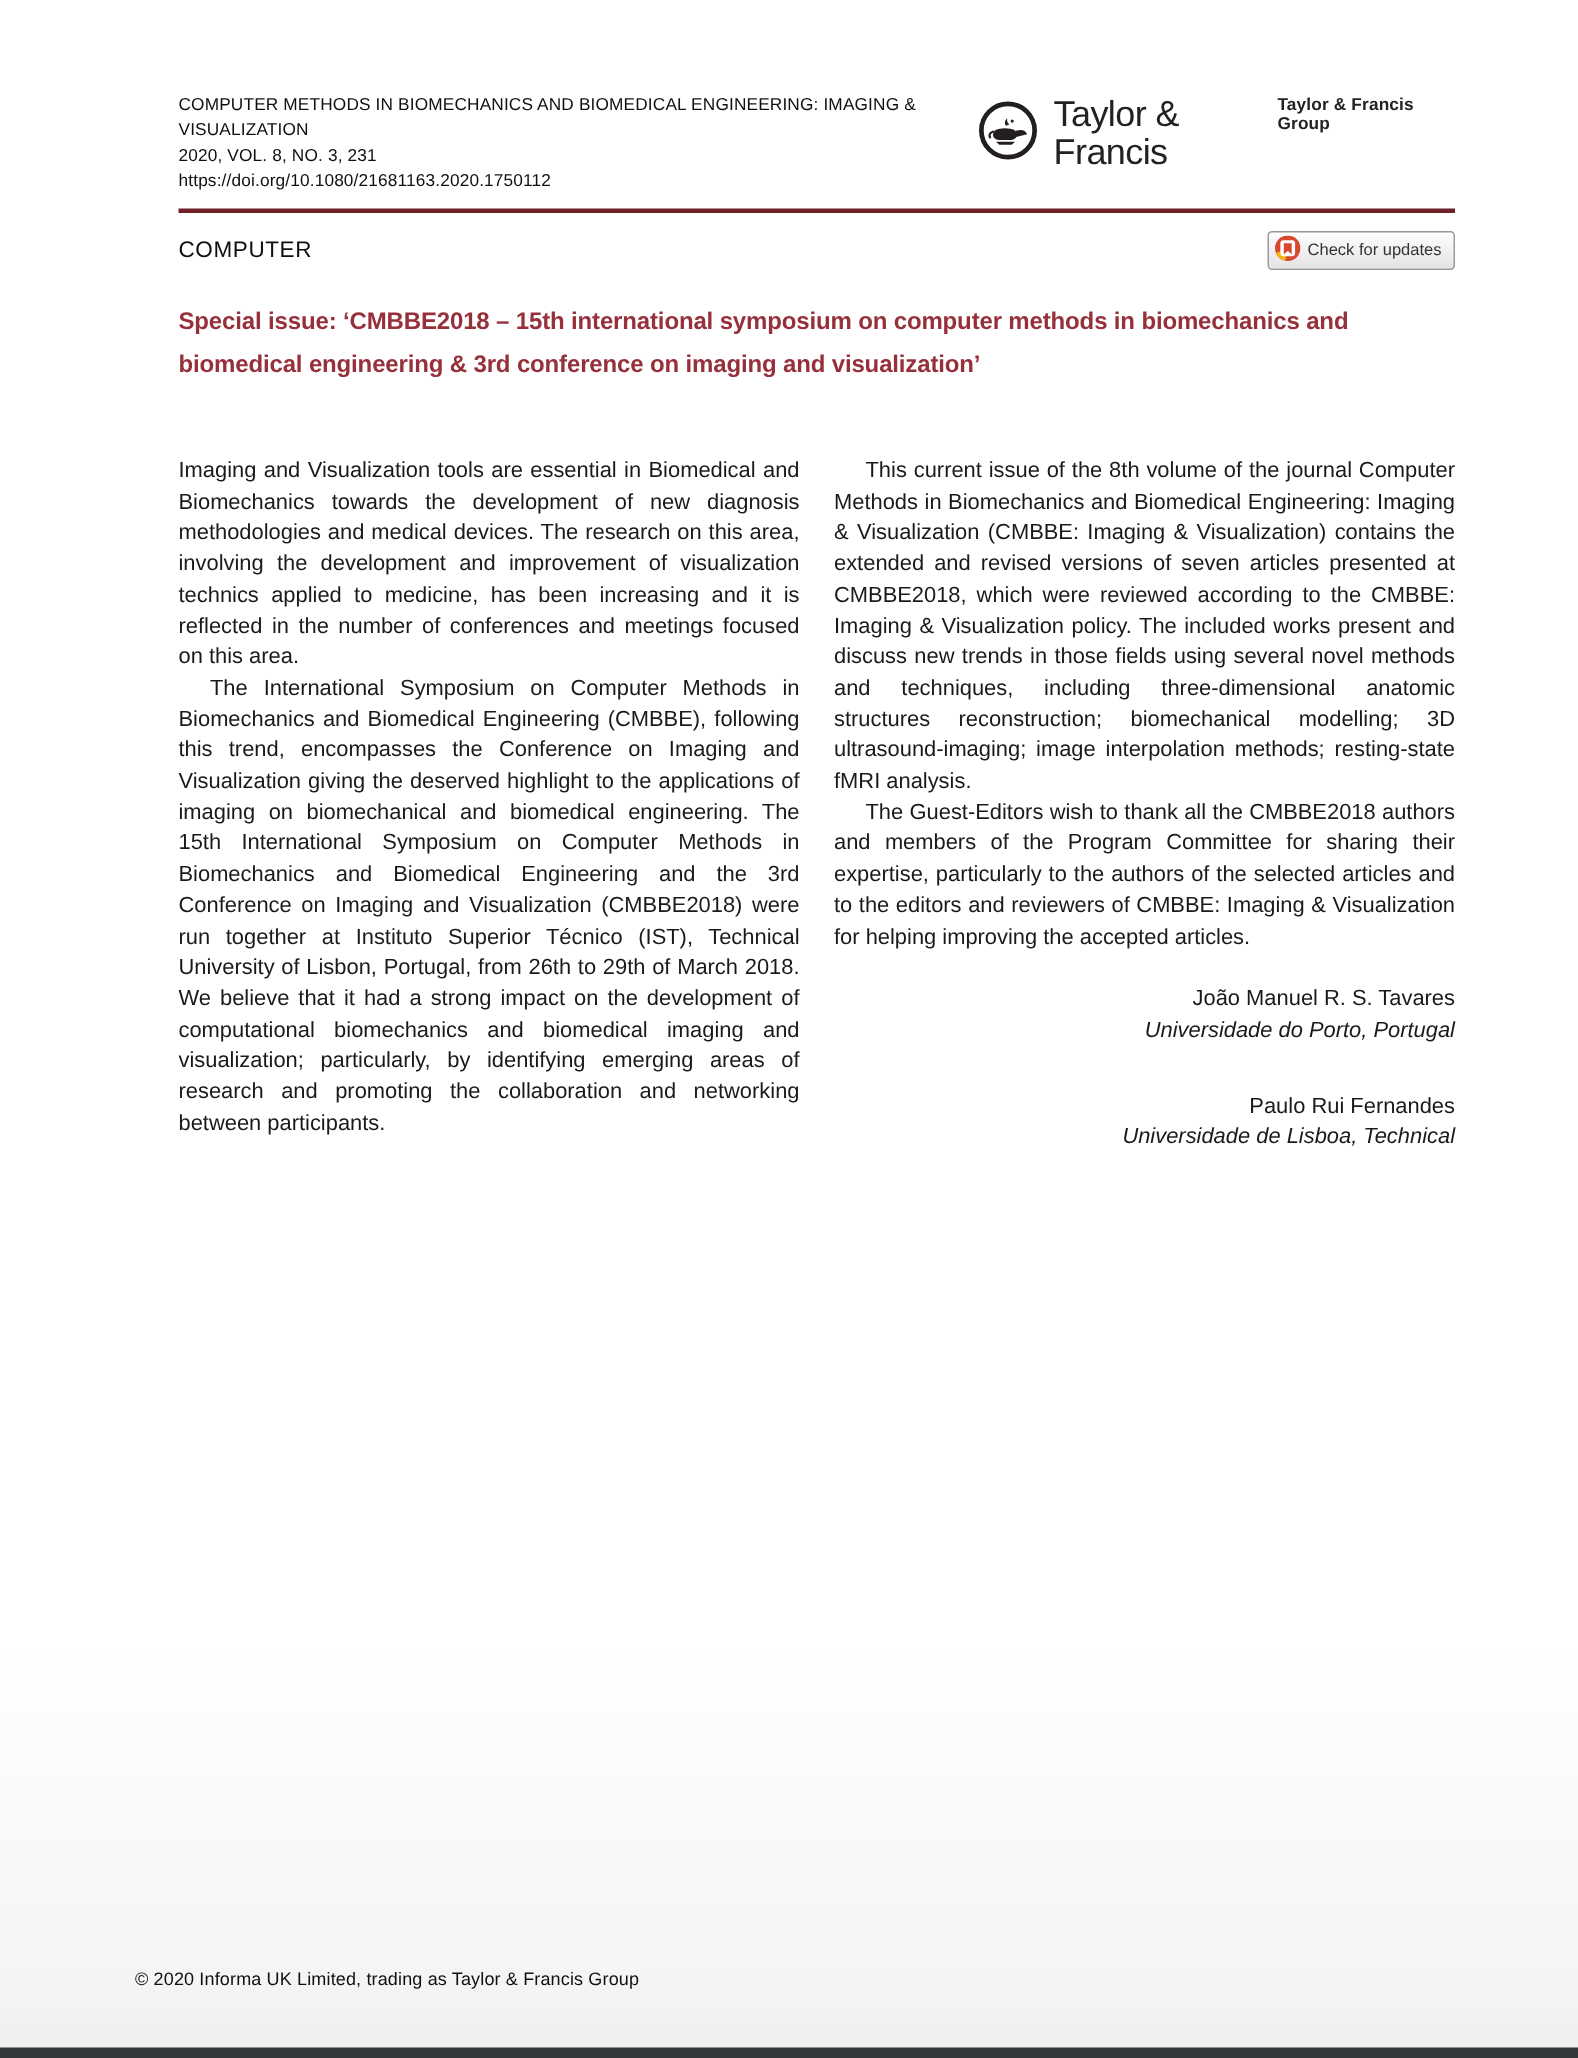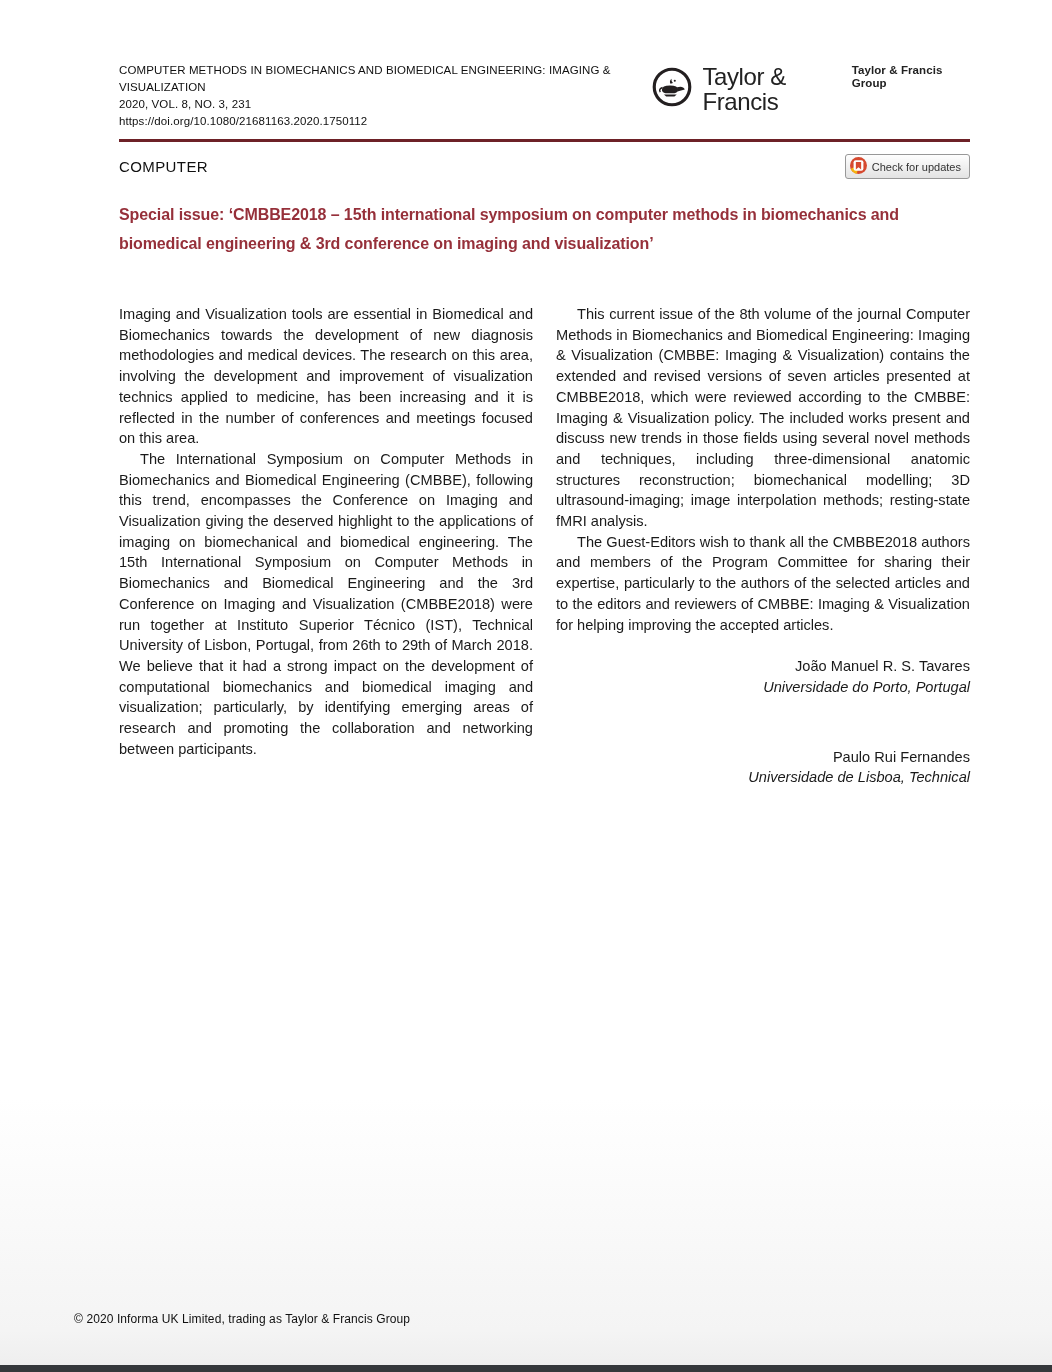--- a/index.html
+++ b/index.html
@@ -55,24 +55,24 @@
   }
 
   
   .columns { display: flex; gap: 23px; margin-top: 46px; }
   .col { flex: 1; font-size: 14.6px; line-height: 20.7px; color: #1a1a1a; text-align: justify; }
   .col p { margin: 0; }
   .col p.indent { text-indent: 21px; }
 
   
   .authors { margin-top: 21px; text-align: right; font-size: 14.6px; line-height: 20.7px; color: #1a1a1a; }
-  .author-block + .author-block { margin-top: 49px; }
+  .author-block + .author-block { margin-top: 30px; }
   .author-aff { font-style: italic; }
 
-  .footer { position: absolute; left: 74px; bottom: 46px; font-size: 12px; color: #101010; letter-spacing: 0.1px; }
+  .footer { position: absolute; left: 90px; bottom: 46px; font-size: 12px; color: #101010; letter-spacing: 0.1px; }
 </style>
 </head>
 <body>
 
 <div class="page">
   <div class="content">
 
     <div class="header-row">
       <div class="journal-meta">
         <div>COMPUTER METHODS IN BIOMECHANICS AND BIOMEDICAL ENGINEERING: IMAGING &amp; VISUALIZATION</div>

